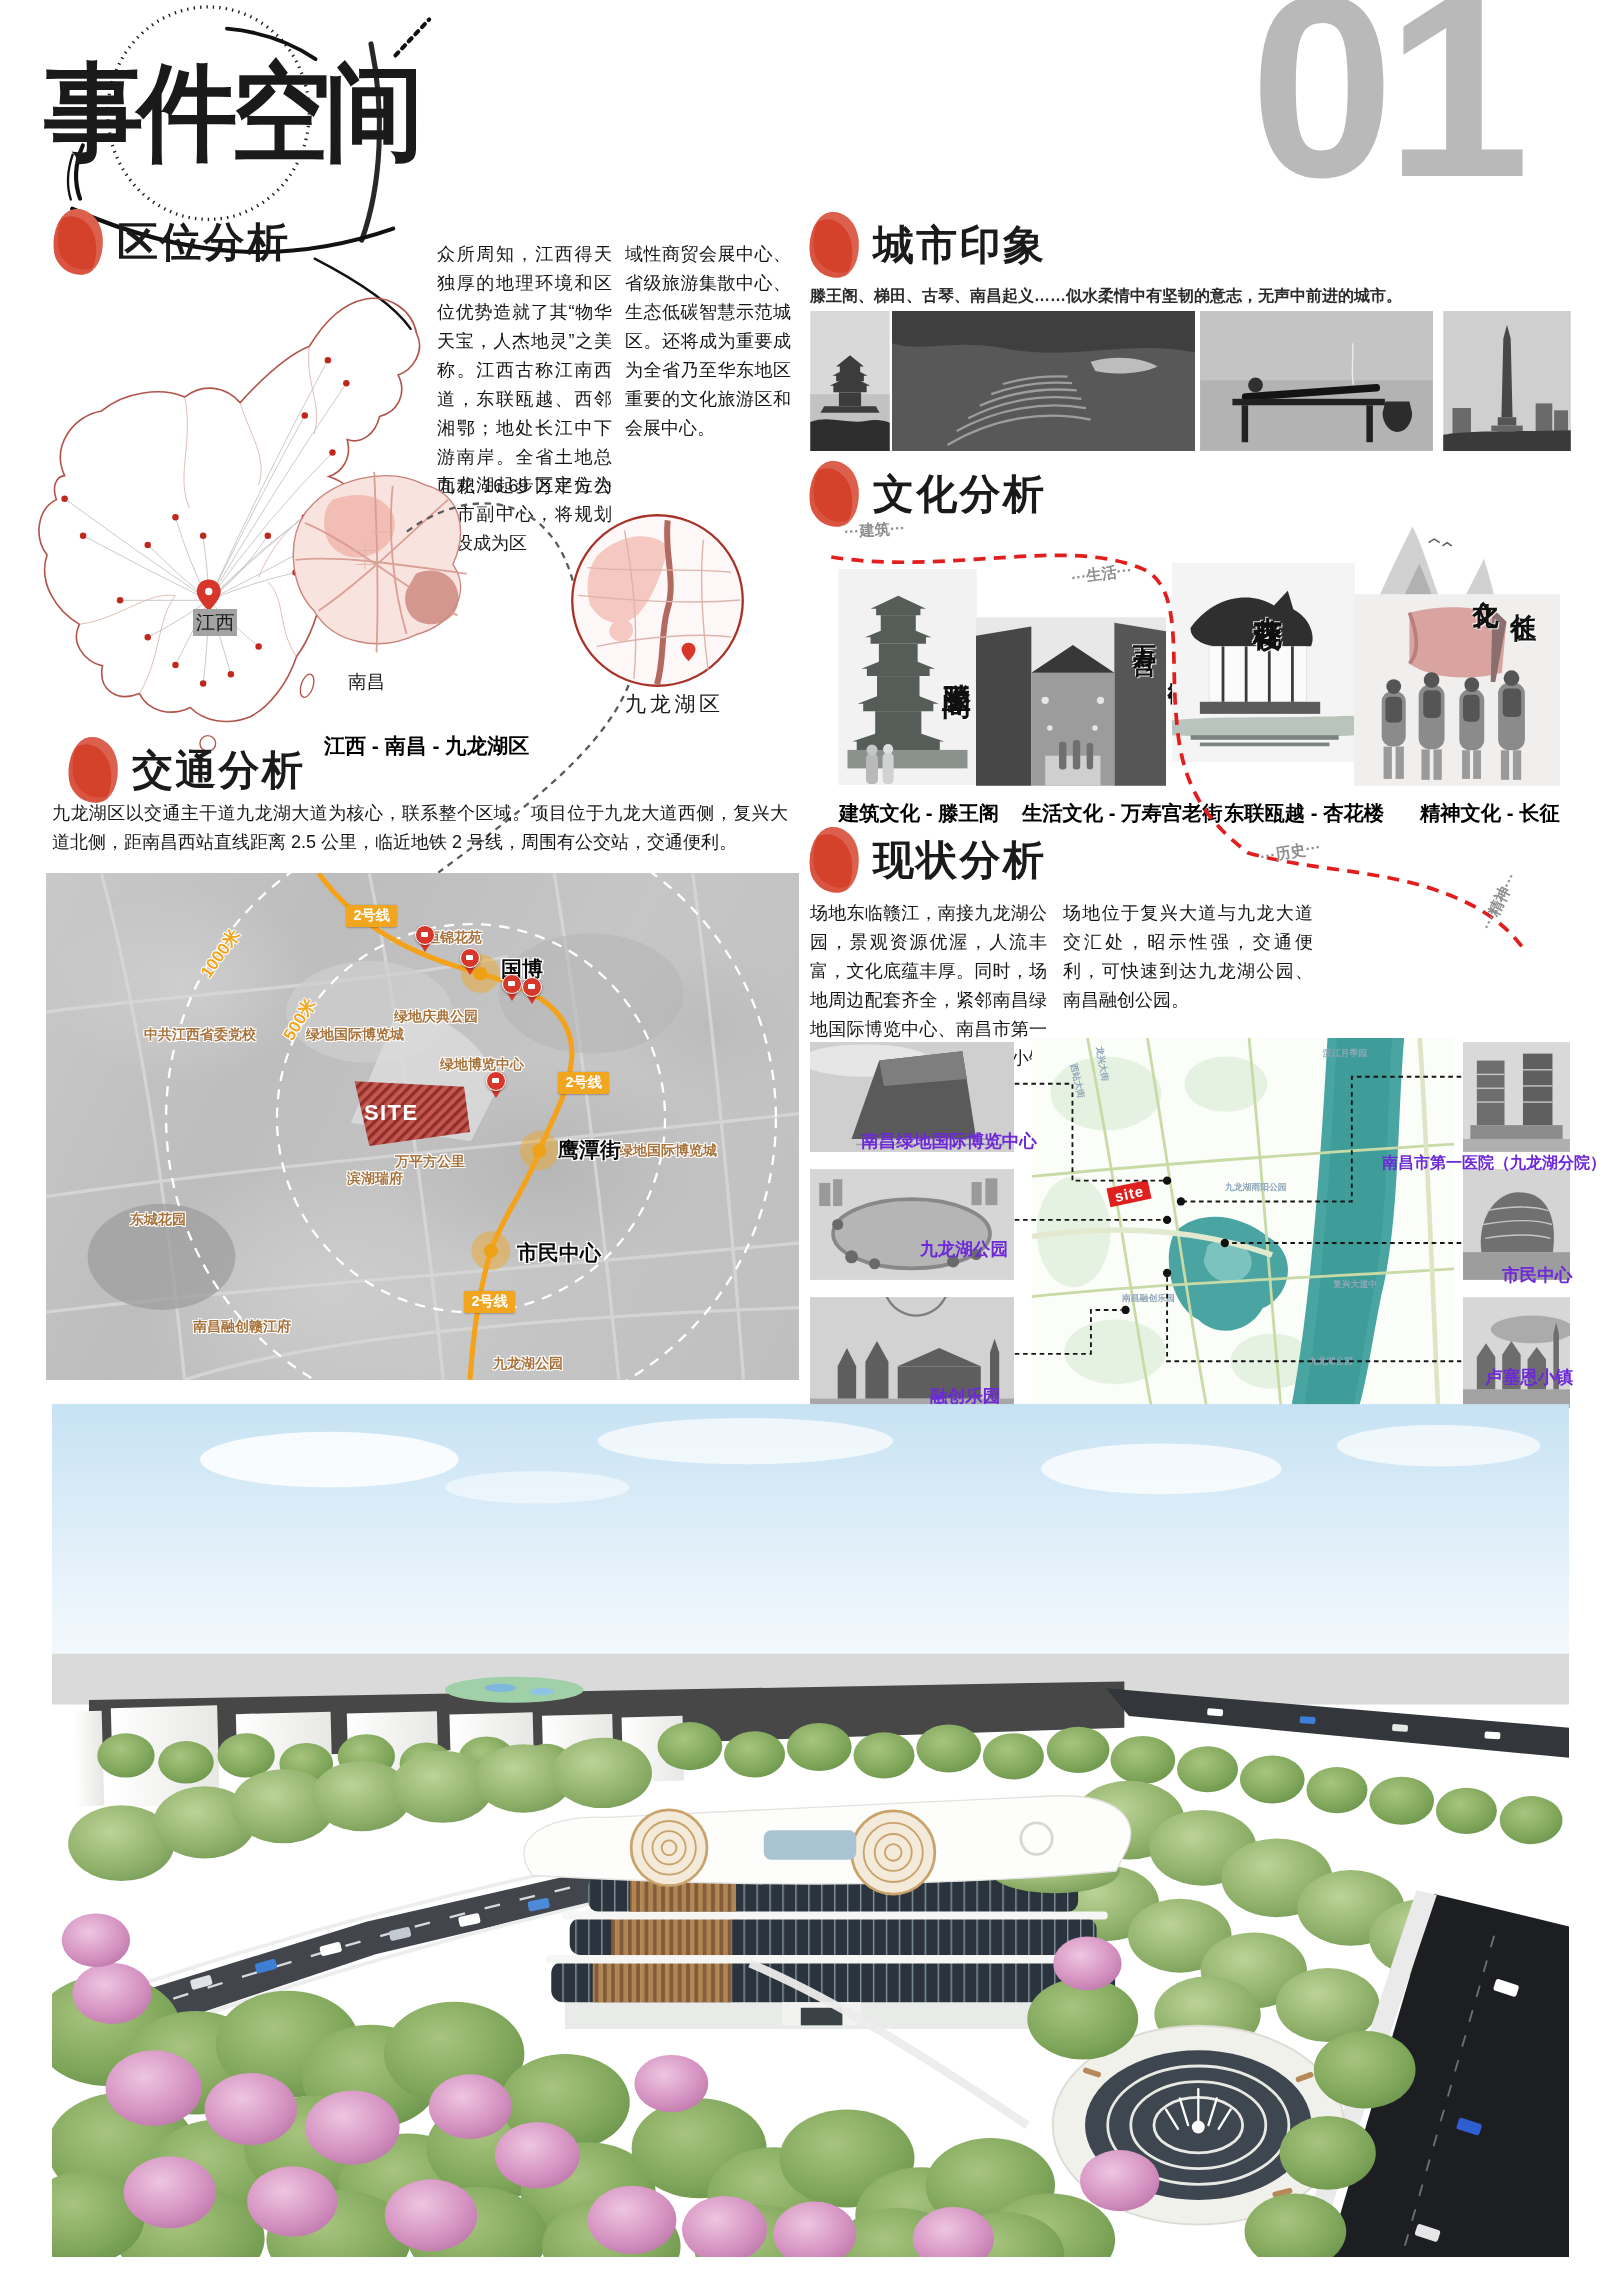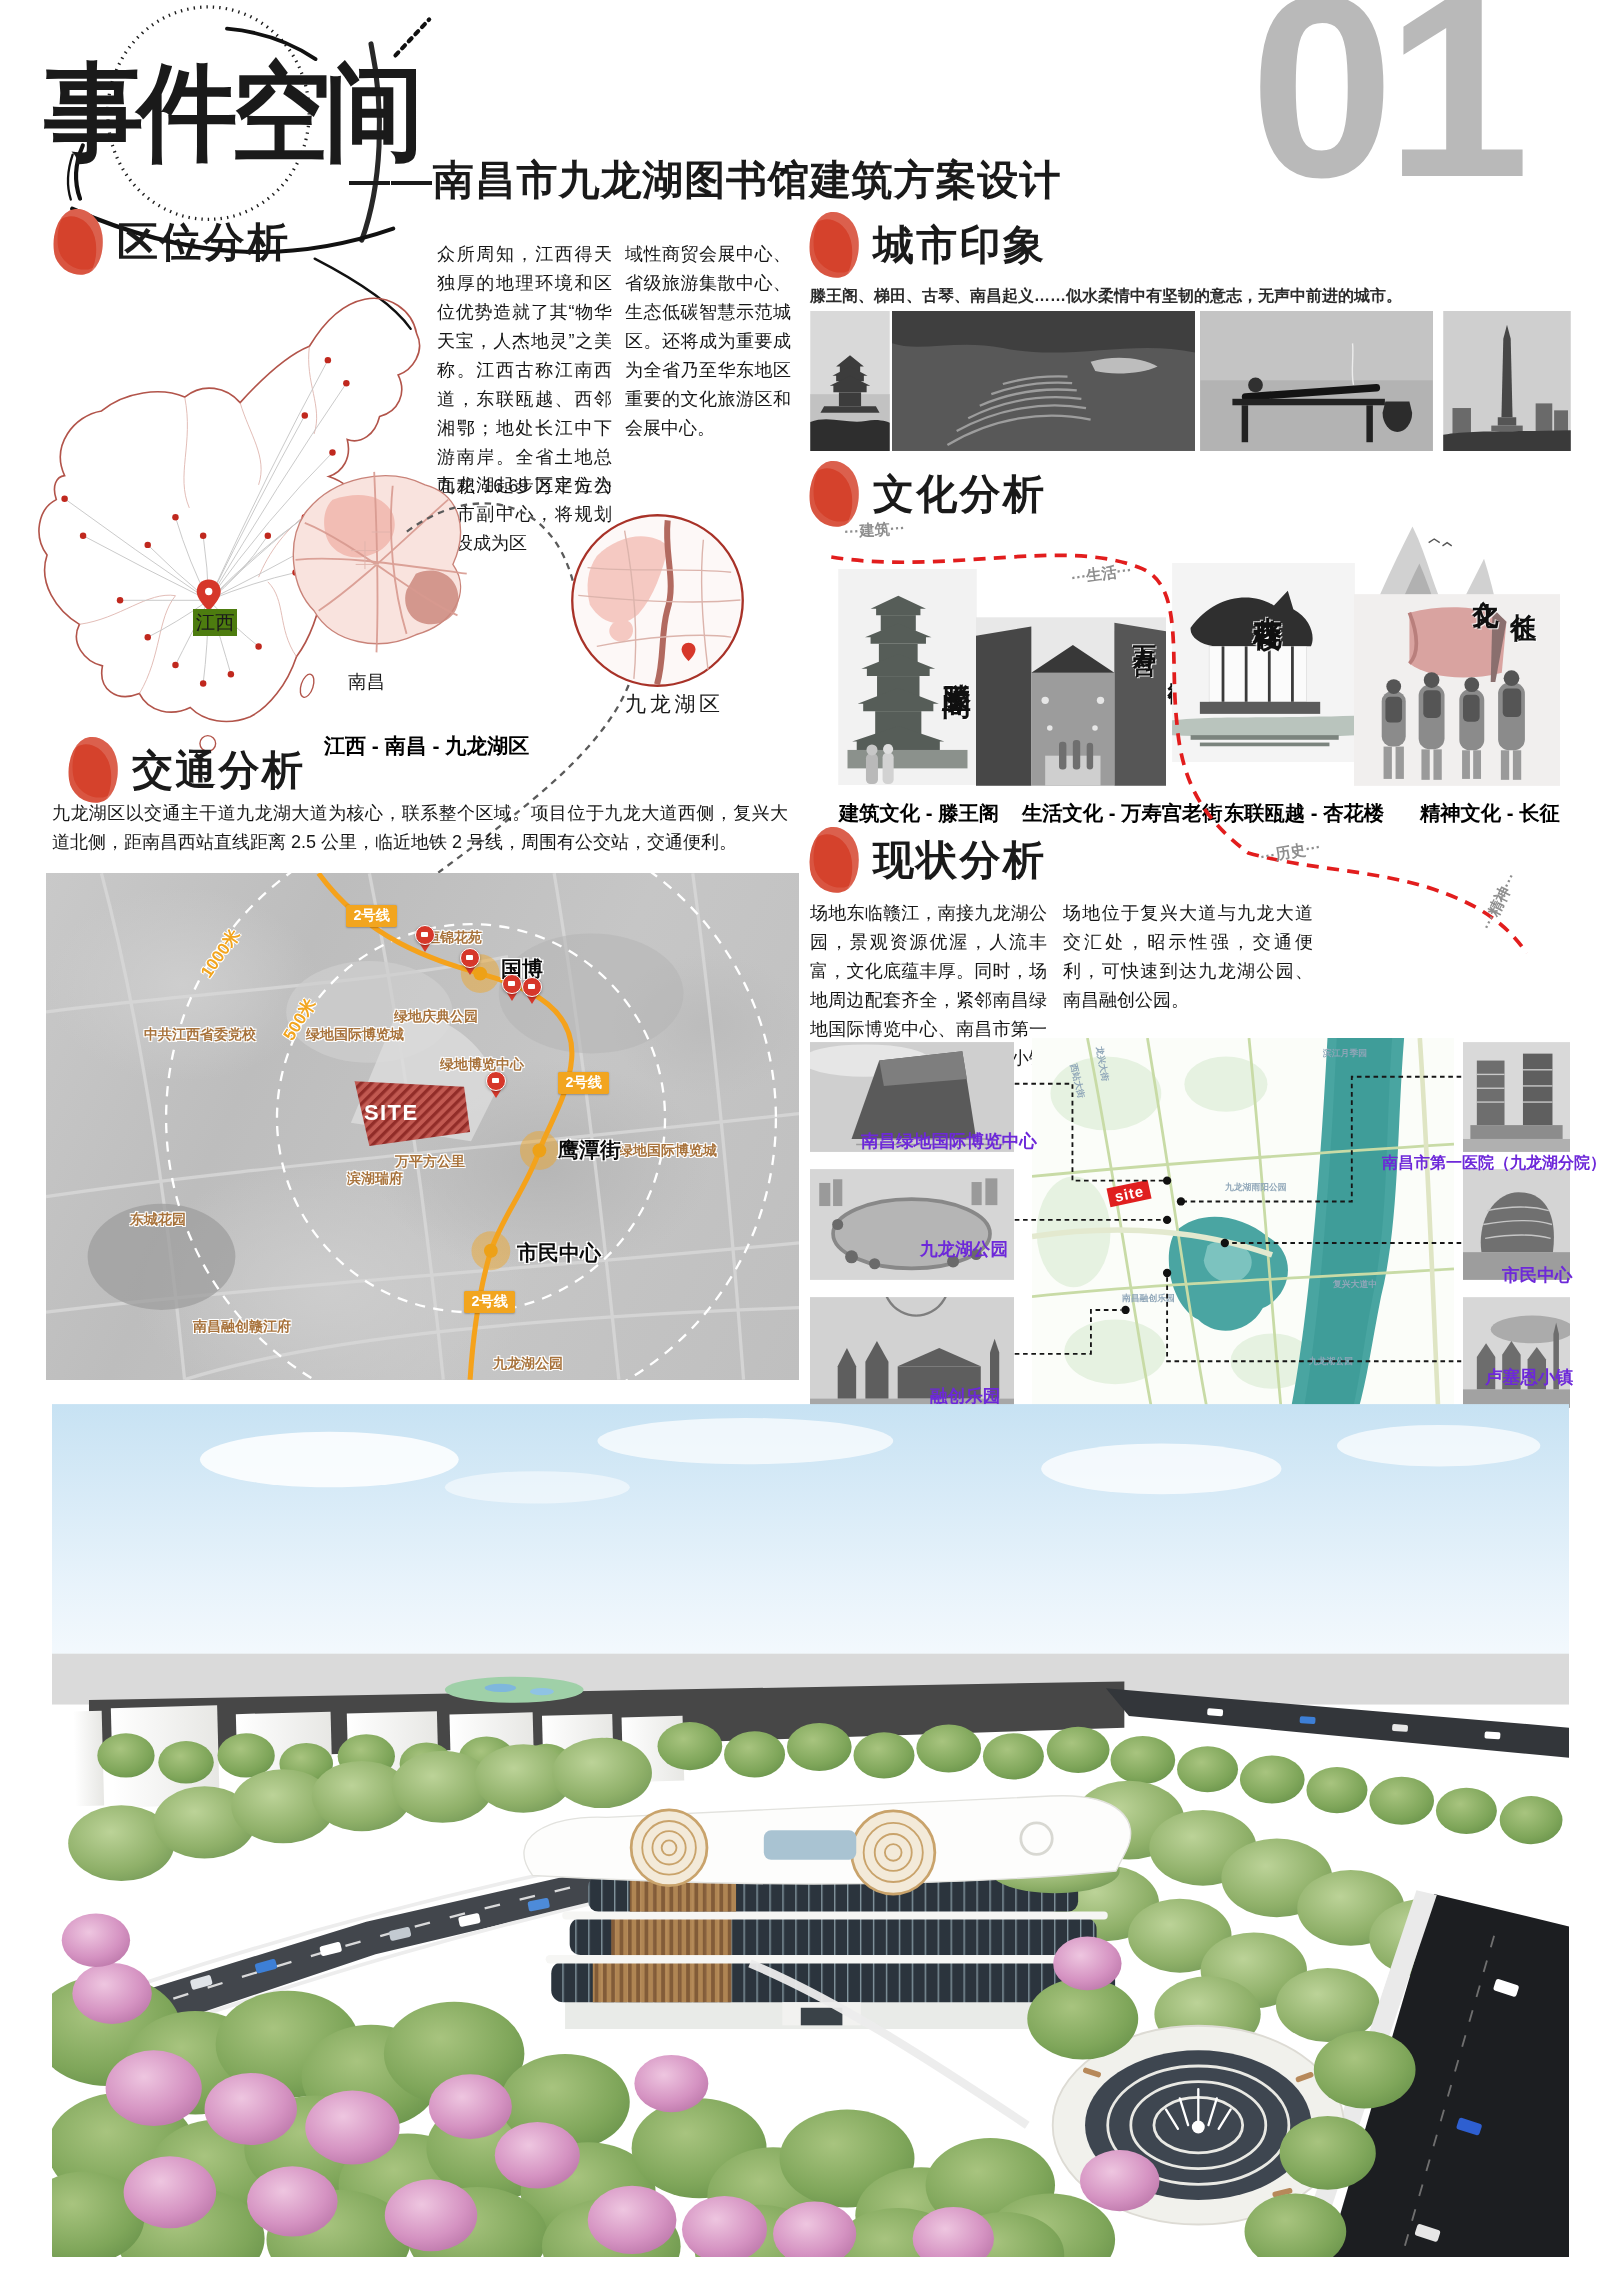--- a/index.html
+++ b/index.html
@@ -55,21 +55,20 @@
     <path d="M118 315 Q 92 375 112 430" fill="none" stroke="#111" stroke-width="9" stroke-linecap="round"></path>
     <path d="M96 335 Q 78 388 92 432" fill="none" stroke="#111" stroke-width="5" stroke-linecap="round"></path>
     <path d="M430 62 Q 540 72 622 128" fill="none" stroke="#111" stroke-width="8" stroke-linecap="round"></path>
     <path d="M95 452 C 340 560 560 575 790 495" fill="none" stroke="#111" stroke-width="9" stroke-linecap="round"></path>
     <path d="M620 560 C 740 622 800 672 828 712" fill="none" stroke="#111" stroke-width="5" stroke-linecap="round"></path>
     <path d="M795 120 L 868 42" fill="none" stroke="#111" stroke-width="9" stroke-dasharray="9 12" stroke-linecap="round"></path>
     <path d="M742 95 C 772 240 765 400 722 520" fill="none" stroke="#111" stroke-width="11" stroke-linecap="round" opacity=".9"></path>
   </svg>
 
   <h1 class="abs poster-title" style="left:44px;top:59px">事件空间</h1>
-  <div class="abs poster-subtitle" style="left:349px;top:153px">——南昌市九龙湖图书馆建筑方案设计</div>
   <div class="abs page-no" style="left:1250px;top:-43px">01</div>
 
   <div class="sec-head" style="left:53px;top:209px">
     <span class="seal"></span>
     <h2 class="sec-title">区位分析</h2>
   </div>
   <div class="para" style="left:437px;top:240px;width:175px">众所周知，江西得天独厚的地理环境和区位优势造就了其“物华天宝，人杰地灵”之美称。江西古称江南西道，东联瓯越、西邻湘鄂；地处长江中下游南岸。全省土地总面积 16.69 万平方公里。</div>
   <div class="para" style="left:437px;top:471px;width:175px">九龙湖起步区定位为城市副中心，将规划建设成为区</div>
   <div class="para" style="left:625px;top:240px;width:166px">域性商贸会展中心、省级旅游集散中心、生态低碳智慧示范城区。还将成为重要成为全省乃至华东地区重要的文化旅游区和会展中心。</div>
 
@@ -150,21 +149,21 @@
       <path d="M40 220 C 140 210 260 230 410 250"></path>
         <path d="M210 30 C 215 140 220 300 215 420"></path>
       <path d="M90 330 C 180 270 290 160 370 90"></path>
         <path d="M60 140 C 160 180 300 300 390 340"></path>
       <path d="M250 60 C 240 160 250 280 280 380"></path>
     </g>
     <g stroke="#e0b3ab" stroke-width="2" fill="none">
       <path d="M160 200 h60 M190 180 v60 M170 230 h50 M205 160 h40"></path>
     </g>
   </svg>
-  <div class="abs serif" style="left:193px;top:609px;font-size:19.4px;background:#4d7c0f;padding:0 2.8px">江西</div>
+  <div class="abs serif" style="left:193px;top:609px;font-size:19.4px;background:#a3a3a3;padding:0 2.8px">江西</div>
   <div class="abs serif" style="left:348px;top:669px;font-size:18.5px">南昌</div>
 
   <svg class="abs" style="left:259px;top:439px" width="536" height="467" viewBox="0 0 1160 1010">
     <path d="M320 200 C 460 96 630 120 680 310" fill="none" stroke="#5a5a5a" stroke-width="5" stroke-dasharray="14 12"></path>
     <path d="M800 532 C 740 680 560 810 388 938" fill="none" stroke="#5a5a5a" stroke-width="5" stroke-dasharray="14 12"></path>
   </svg>
 
   <svg class="abs" style="left:569px;top:512px" width="177" height="177" viewBox="0 0 382 382">
     <circle cx="191" cy="191" r="184" fill="#fdf8f7" stroke="#a83228" stroke-width="5"></circle>
     <path d="M60 95 C 110 45 180 40 215 75 C 200 130 185 180 150 220 C 110 255 70 240 45 200 C 35 160 40 125 60 95 Z" fill="#f5c9c2"></path>

